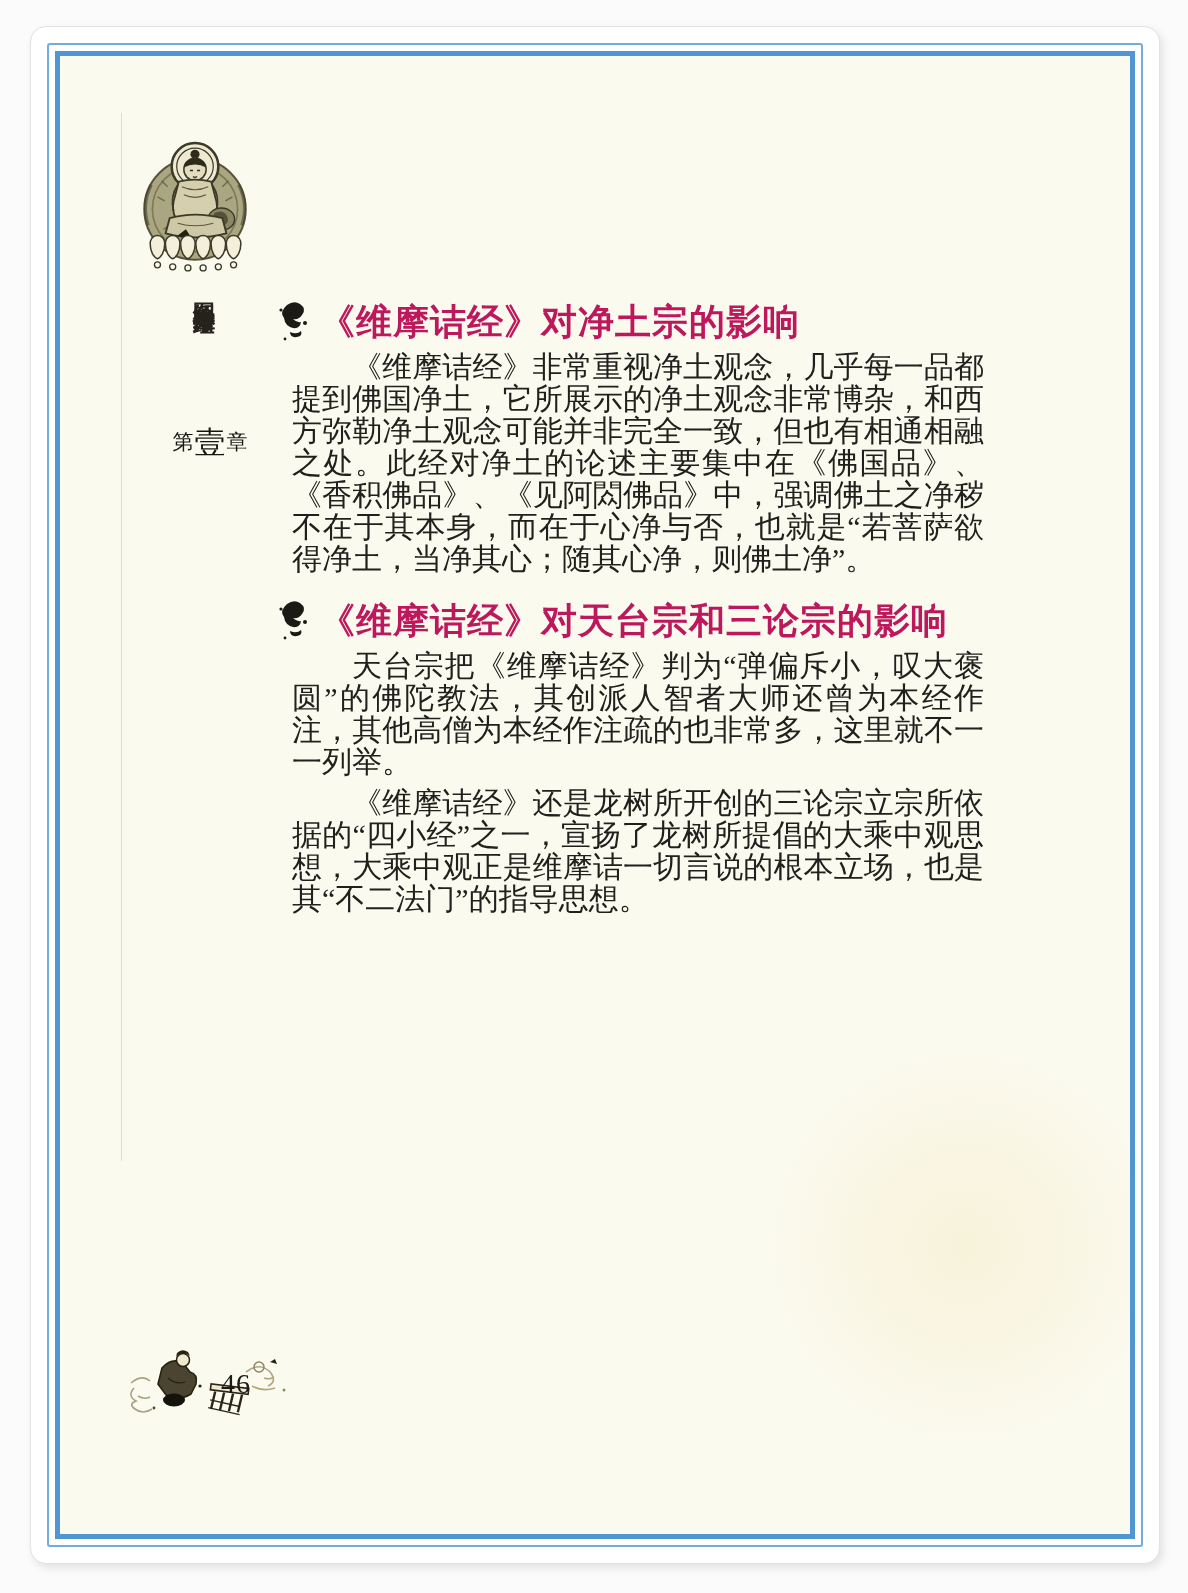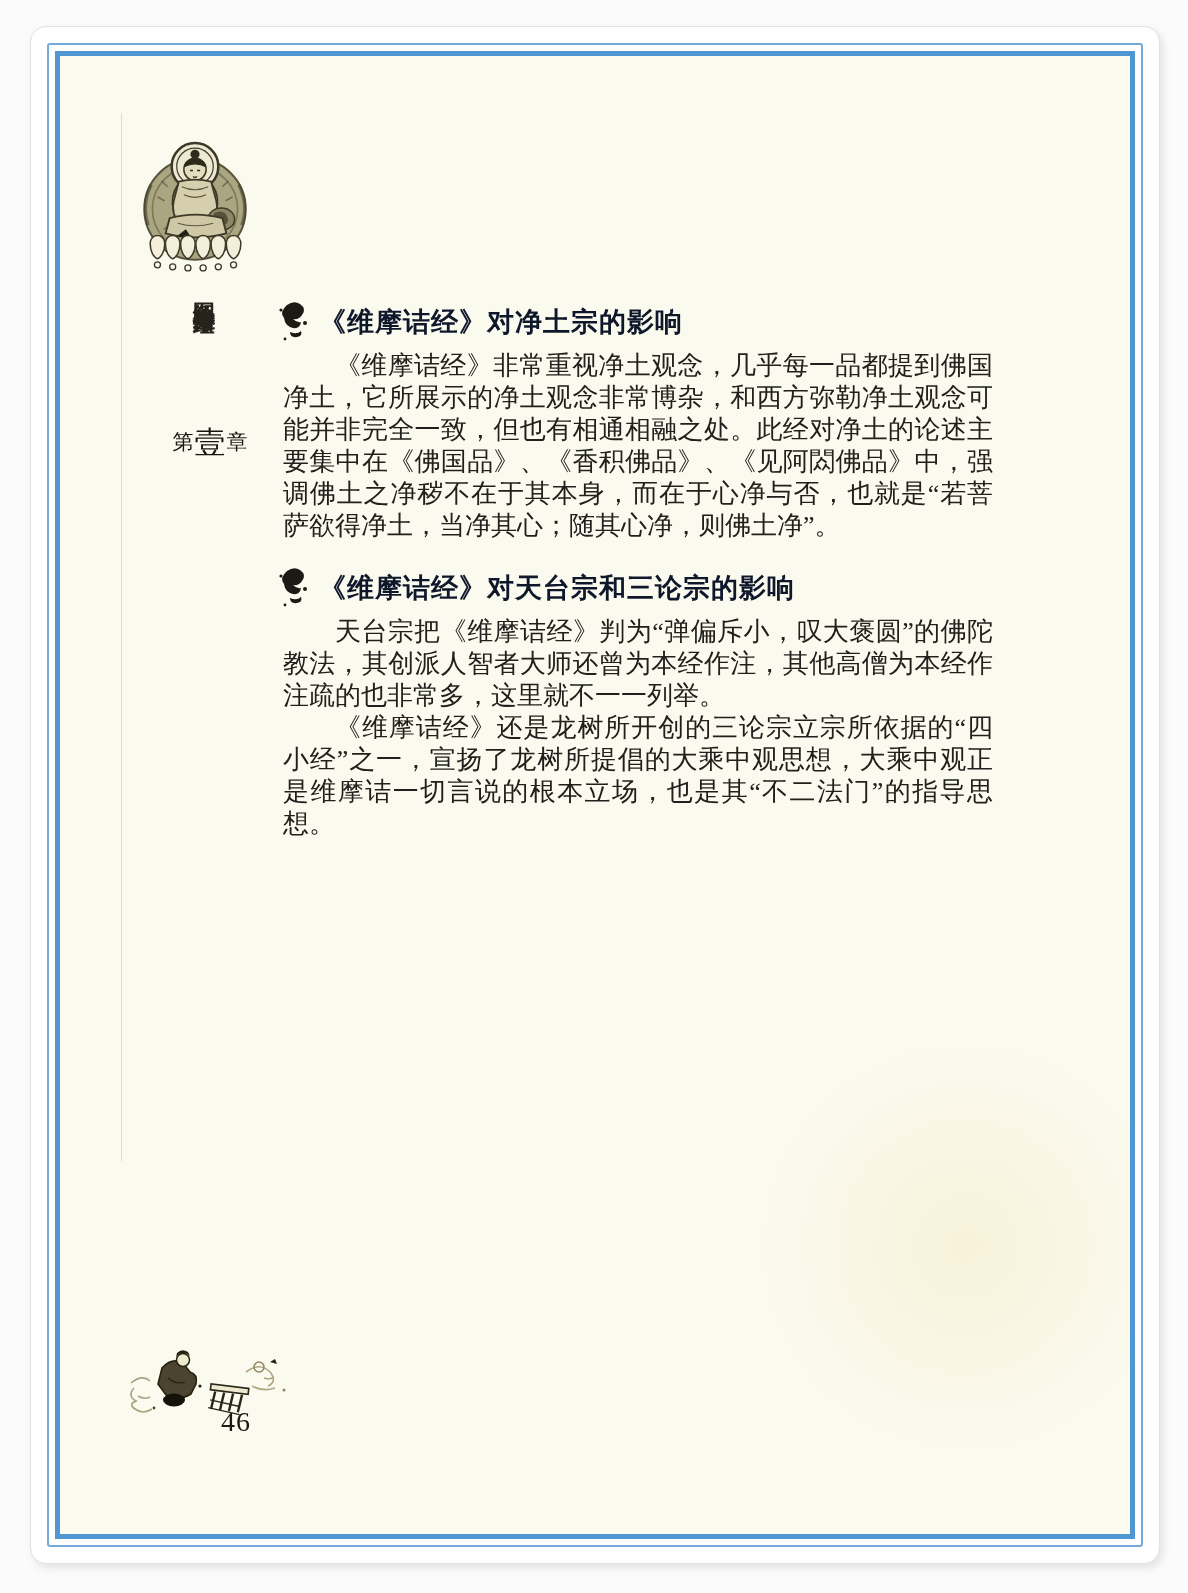--- a/index.html
+++ b/index.html
@@ -40,31 +40,31 @@
     position:absolute; left:98px; top:366px; width:104px; text-align:center;
     font-weight:400; font-size:21px; color:#17150f; white-space:nowrap;
   }
   .chapter-label .numeral { font-size:31px; vertical-align:-4px; padding:0 1px; }
   .main-col {
     position:absolute; left:223px; top:0; width:710px; padding-top:246px;
   }
   .section-heading {
     position:relative; margin:0 0 8px 0; padding-left:36px;
     font-family:"Liberation Sans","DejaVu Sans",sans-serif;
-    font-weight:700; font-size:27px; line-height:40px; letter-spacing:1px; color:#0f172a;
+    font-weight:700; font-size:36px; line-height:40px; letter-spacing:1px; color:#be185d;
   }
   .section-heading .ink-icon { position:absolute; left:-6px; top:-3px; width:34px; height:44px; }
   .section-heading.second { margin-top:26px; }
   .para {
-    margin:0; font-size:26px; line-height:32px; color:#21201c;
+    margin:9px; font-size:30px; line-height:32px; color:#21201c;
     text-align:justify; text-indent:2em;
   }
   .bottom-sketch { position:absolute; left:64px; top:1270px; width:188px; height:114px; }
   .page-number {
-    position:absolute; left:131px; top:1350px; width:90px; text-align:center;
+    position:absolute; left:131px; top:1312px; width:90px; text-align:center;
     font-size:28px; color:#1b1a17; letter-spacing:1px;
   }
 </style>
 </head>
 <body>
 
 <div class="page-card">
   <div class="frame-thin"></div>
   <div class="frame-thick"></div>
   <div class="content">

